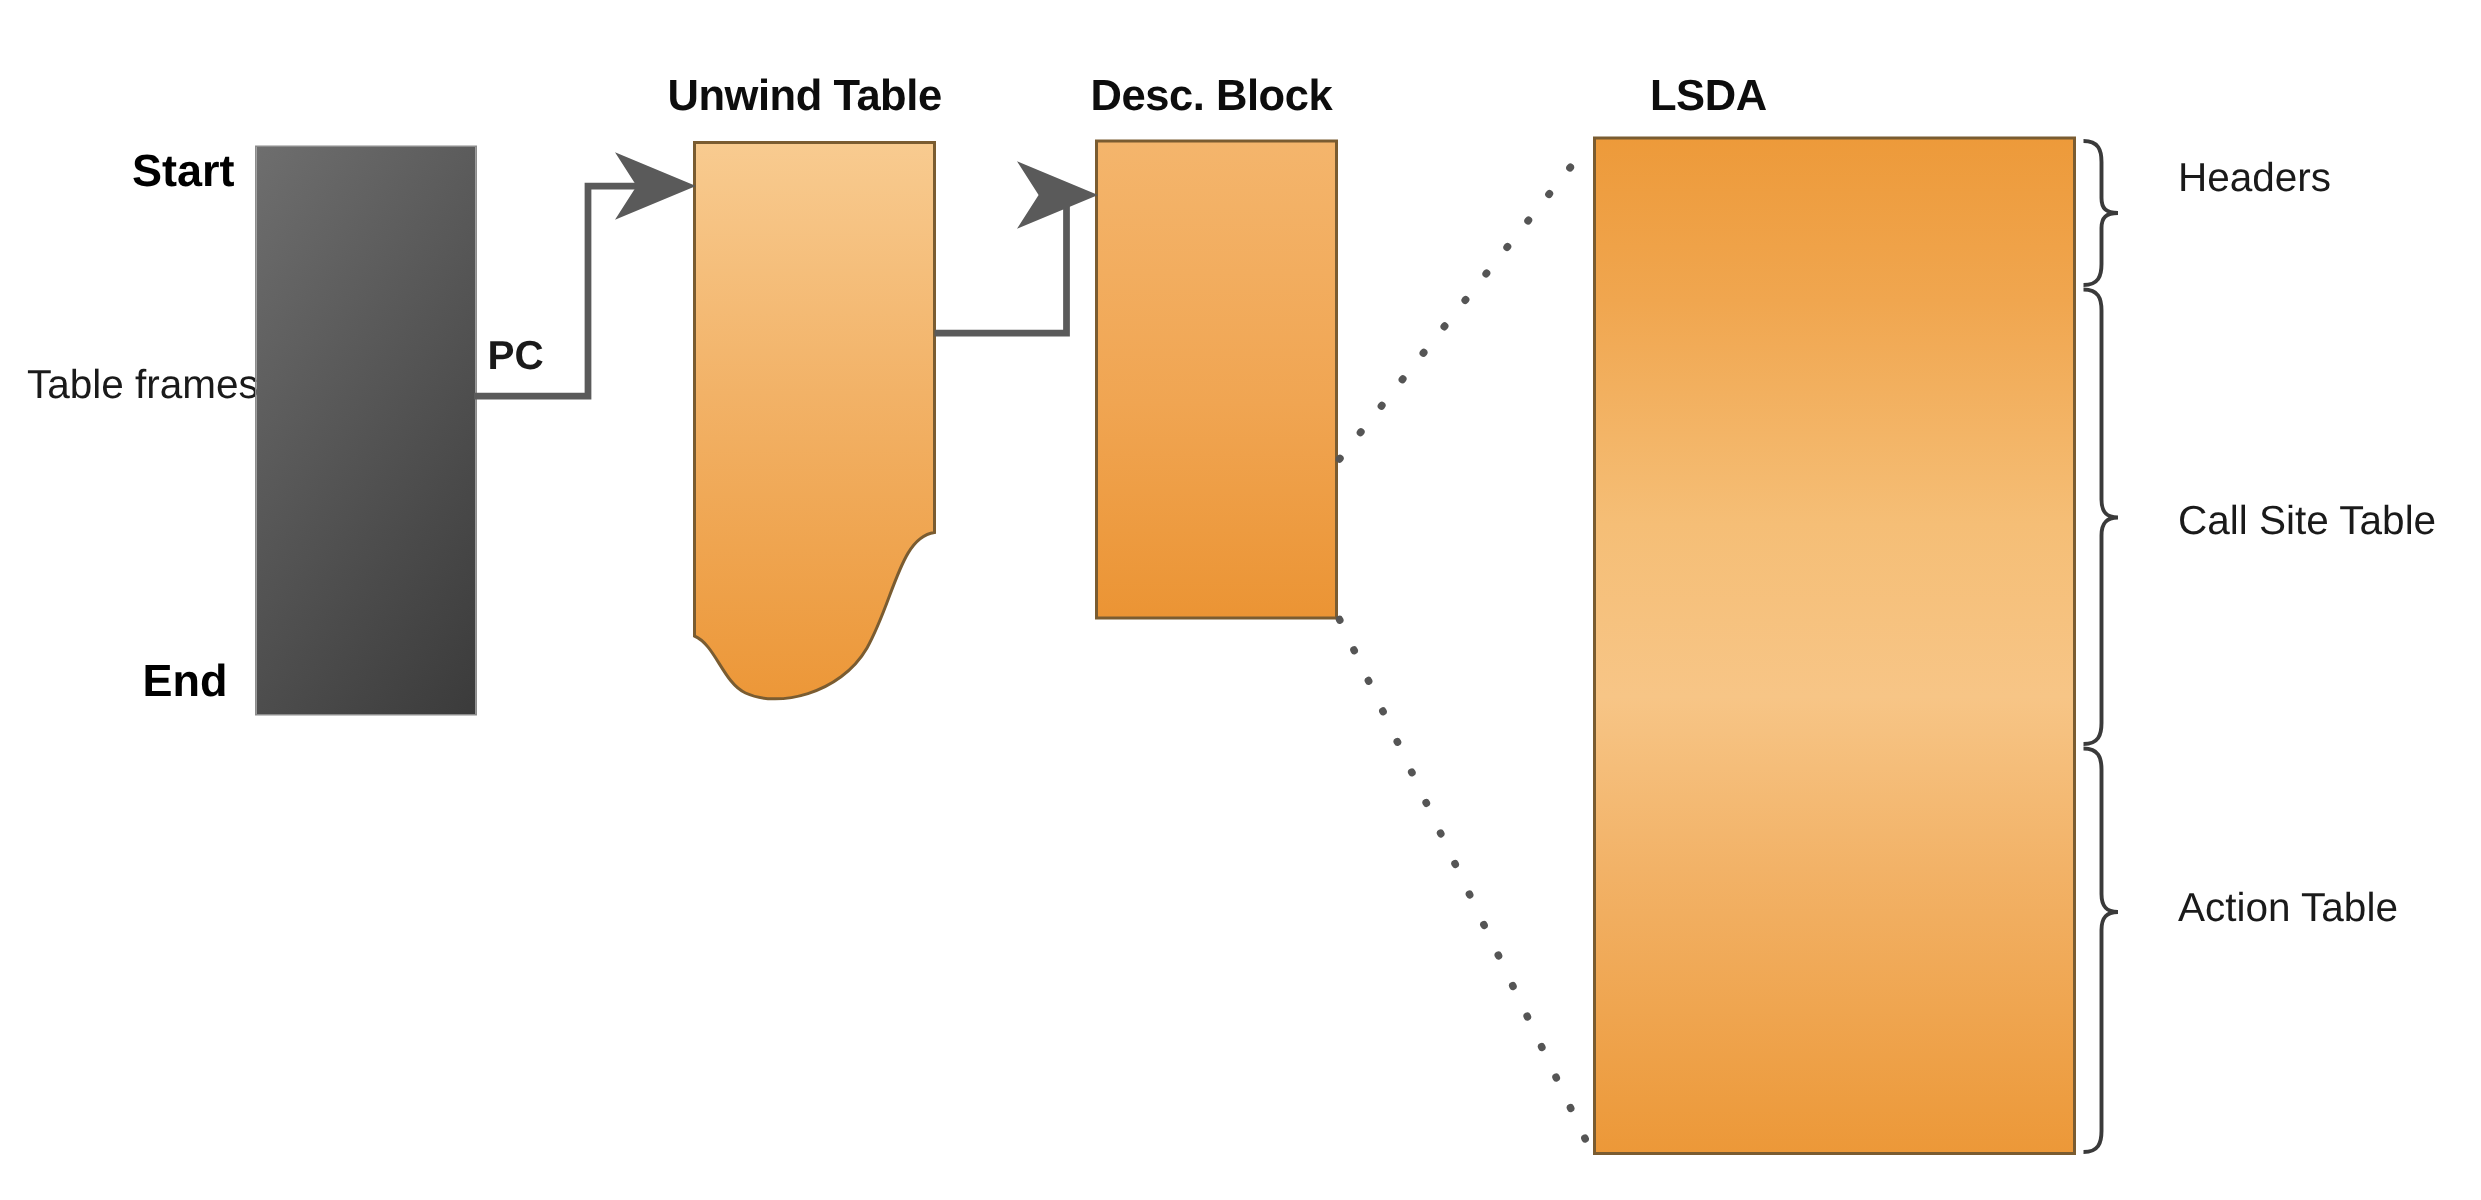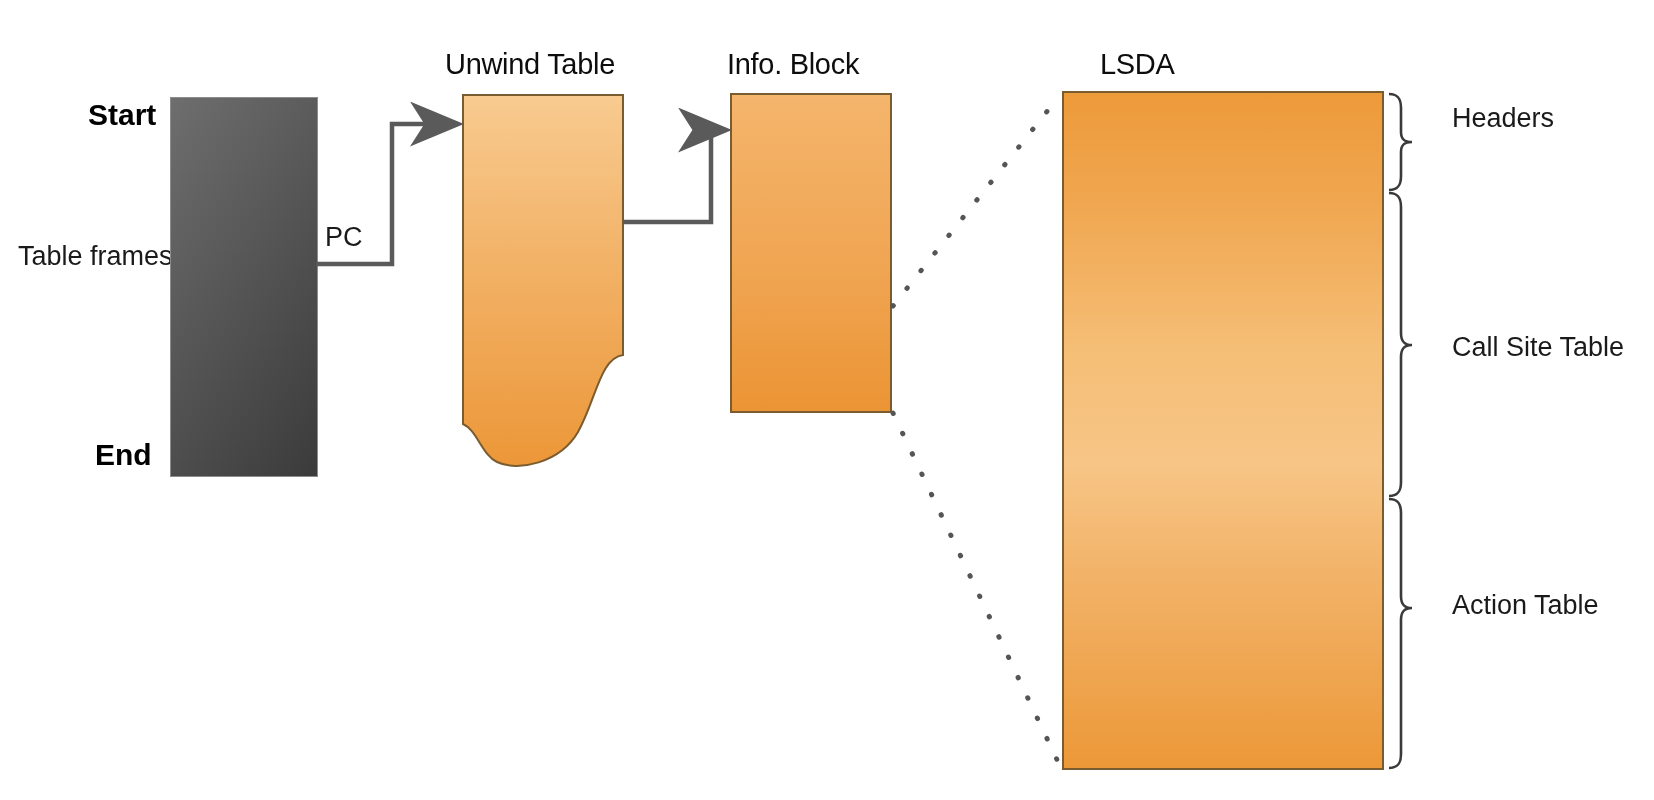--- a/index.html
+++ b/index.html
@@ -4,21 +4,21 @@
 <style>
   html,body{margin:0;padding:0;}
   body{
     width:1654px;height:800px;background:#ffffff;
     font-family:"Liberation Sans", sans-serif;
     overflow:hidden;position:relative;
   }
   #stage{position:absolute;left:0;top:0;width:1654px;height:800px;}
 
   .title{
-    position:absolute;font-weight:normal;color:#0d0d0d;
+    position:absolute;font-weight:bold;color:#0d0d0d;
     font-size:29px;letter-spacing:-0.3px;white-space:nowrap;
   }
 
   .sidelabel{
     position:absolute;font-size:27px;color:#1a1a1a;white-space:nowrap;text-align:center;
   }
   .boldlabel{
     position:absolute;font-size:30px;font-weight:bold;color:#000;white-space:nowrap;
   }
 
@@ -52,38 +52,38 @@
 <div id="stage">
 
   <div class="boldlabel" style="left:88px;top:98px;">Start</div>
 
   <div class="boldlabel" style="left:95px;top:438px;">End</div>
 
   <div class="sidelabel" style="left:18px;top:241px;">Table frames</div>
 
   <div class="callframes" style="left:170px;top:97px;width:146px;height:378px;"></div>
 
-  <div class="sidelabel" style="left:325px;top:222px;">PC</div>
+  <div class="sidelabel" style="left:325px;top:222px;font-weight:bold;">PC</div>
 
   <div class="title" style="left:445px;top:48px;">Unwind Table</div>
 
   <div class="obox" style="left:463px;top:95px;width:160px;height:290px;">
 
     <div class="orow" style="top:0px;height:68px;"></div>
 
     <div class="orow sep-solid" style="top:68px;height:60px;">Start</div>
 
     <div class="orow sep-solid" style="top:128px;height:60px;">End</div>
 
     <div class="orow sep-solid" style="top:188px;height:60px;">InfoPtr</div>
 
     <div class="orow sep-solid" style="top:248px;height:42px;"></div>
   </div>
 
-  <div class="title" style="left:727px;top:48px;">Info. Block</div>
+  <div class="title" style="left:727px;top:48px;">Desc. Block</div>
 
   <div class="obox outline" style="left:731px;top:94px;width:160px;height:318px;">
 
     <div class="orow lbl2" style="top:-2px;height:108px;">Unwind
 Desc</div>
 
     <div class="orow sep-solid lbl2" style="top:106px;height:104px;">Perso
 Routine</div>
 
     <div class="orow sep-solid" style="top:210px;height:104px;">LSDA</div>

